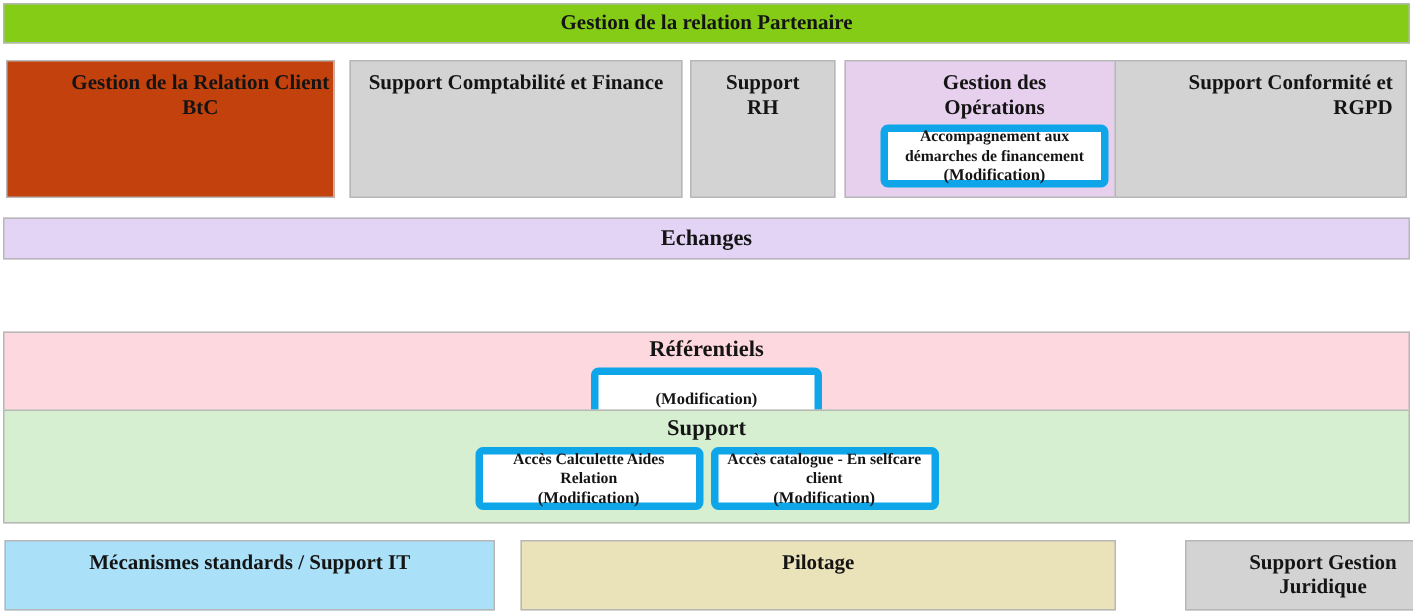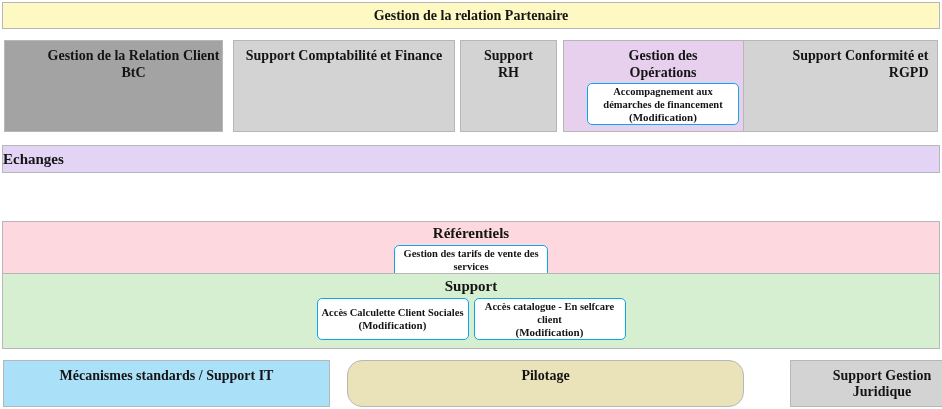--- a/index.html
+++ b/index.html
@@ -35,59 +35,59 @@
   .b2 { left: 233px; width: 222px; }
   .b3 { left: 460px; width: 97px; }
   .b3 .ttl { max-width: 64px; }
   .b4 { left: 563px; width: 200px; }
   .b4 .ttl { max-width: 112px; }
   .b5 { left: 743px; width: 195px; }
   .b5 .ttl { max-width: 176px; }
   
   .band { left: 2px; width: 938px; font-size: 15px; line-height: 19px; }
   .band-echanges { top: 145px; height: 28px;
-    display: flex; align-items: center; }
+    display: flex; align-items: center; justify-content: center; }
   .band-referentiels { top: 187px; height: 73px; padding-top: 2px; margin-top: 34px; }
   .band-canaux { top: 273px; height: 76px; padding-top: 3px; }
   .band .subrow { display: flex; justify-content: center; gap: 5px; margin-top: 2px; }
   
   .sub {
     background: #ffffff;
-    border: 1px solid #0ea5e9;
+    border: 5px solid #0ea5e9;
     border-radius: 5px;
     font-size: 10.5px;
     line-height: 13px;
     padding: 1px 3px;
     width: 154px;
     height: 42px;
     display: flex; flex-direction: column; justify-content: center;
     font-weight: bold;
   }
   .sub .status { font-weight: bold; font-size: 11px; }
   .b4 .sub { width: 152px; margin-top: 2px; }
   .sub-canaux { width: 152px; }
   
   .br { top: 360px; height: 47px; font-size: 14px; line-height: 16px;
         display: flex; flex-direction: column; align-items: center; padding-top: 7px; }
   .br .ttl { width: 100%; }
   .c1 { left: 3px;   width: 327px; }
-  .c2 { left: 347px; width: 397px; border-radius: 15px; }
+  .c2 { left: 347px; width: 397px; }
   .c3 { left: 754px; width: 184px; }
   .c3 .ttl { max-width: 140px; }
 </style>
 </head>
 <body>
 
 <div id="canvas">
 
-  <div class="blk banner" style="background: #fef9c3;">
+  <div class="blk banner" style="background: #84cc16;">
     <span class="ttl">Gestion de la relation Partenaire</span>
   </div>
 
-  <div class="blk r1 b1" style="background: #a3a3a3; padding-left: 40px;">
+  <div class="blk r1 b1" style="background: #c2410c; padding-left: 40px;">
     <span class="ttl">Gestion de la Relation Client BtC</span>
   </div>
 
   <div class="blk r1 b2" style="background: rgb(211, 211, 211);">
     <span class="ttl">Support Comptabilité et Finance</span>
   </div>
 
   <div class="blk r1 b3" style="background: rgb(211, 211, 211);">
     <span class="ttl">Support RH</span>
   </div>
@@ -105,31 +105,30 @@
   </div>
 
   <div class="blk band band-echanges" style="background: rgb(227, 212, 246);">
     <span class="ttl">Echanges</span>
   </div>
 
   <div class="blk band band-referentiels" style="background: rgb(254, 216, 223);">
     <span class="ttl">Référentiels</span>
     <div class="subrow">
       <div class="sub">
-        <span>Gestion des tarifs de vente des services</span>
         <span class="status">(Modification)</span>
       </div>
     </div>
   </div>
 
   <div class="blk band band-canaux" style="background: rgb(213, 239, 208);">
     <span class="ttl">Support</span>
     <div class="subrow">
       <div class="sub sub-canaux">
-        <span>Accès Calculette Client Sociales</span>
+        <span>Accès Calculette Aides Relation</span>
         <span class="status">(Modification)</span>
       </div>
       <div class="sub sub-canaux">
         <span>Accès catalogue - En selfcare client</span>
         <span class="status">(Modification)</span>
       </div>
     </div>
   </div>
 
   <div class="blk br c1" style="background: rgb(171, 225, 248);">

